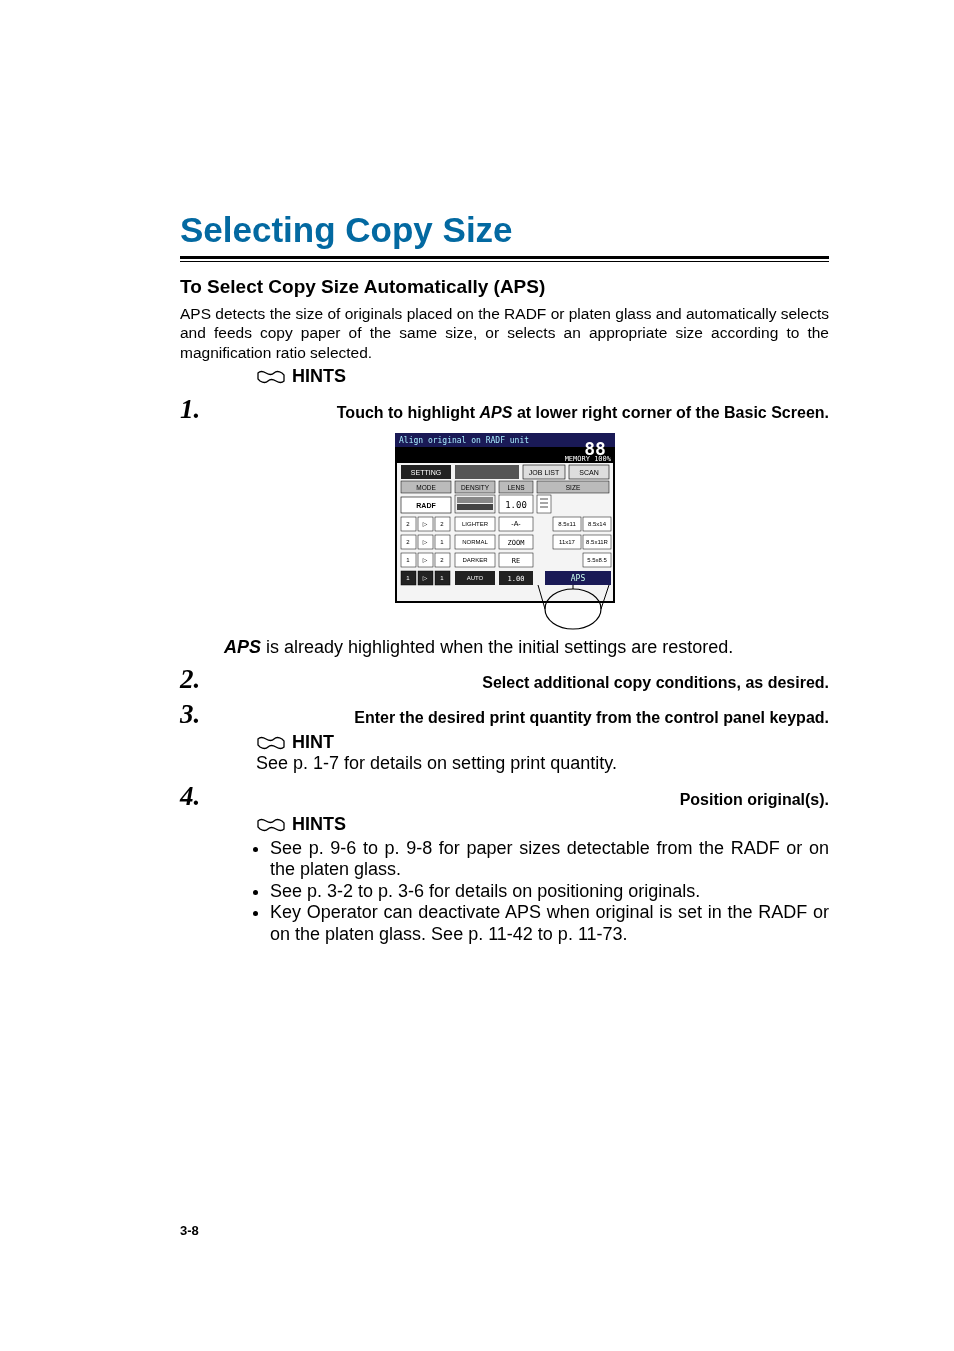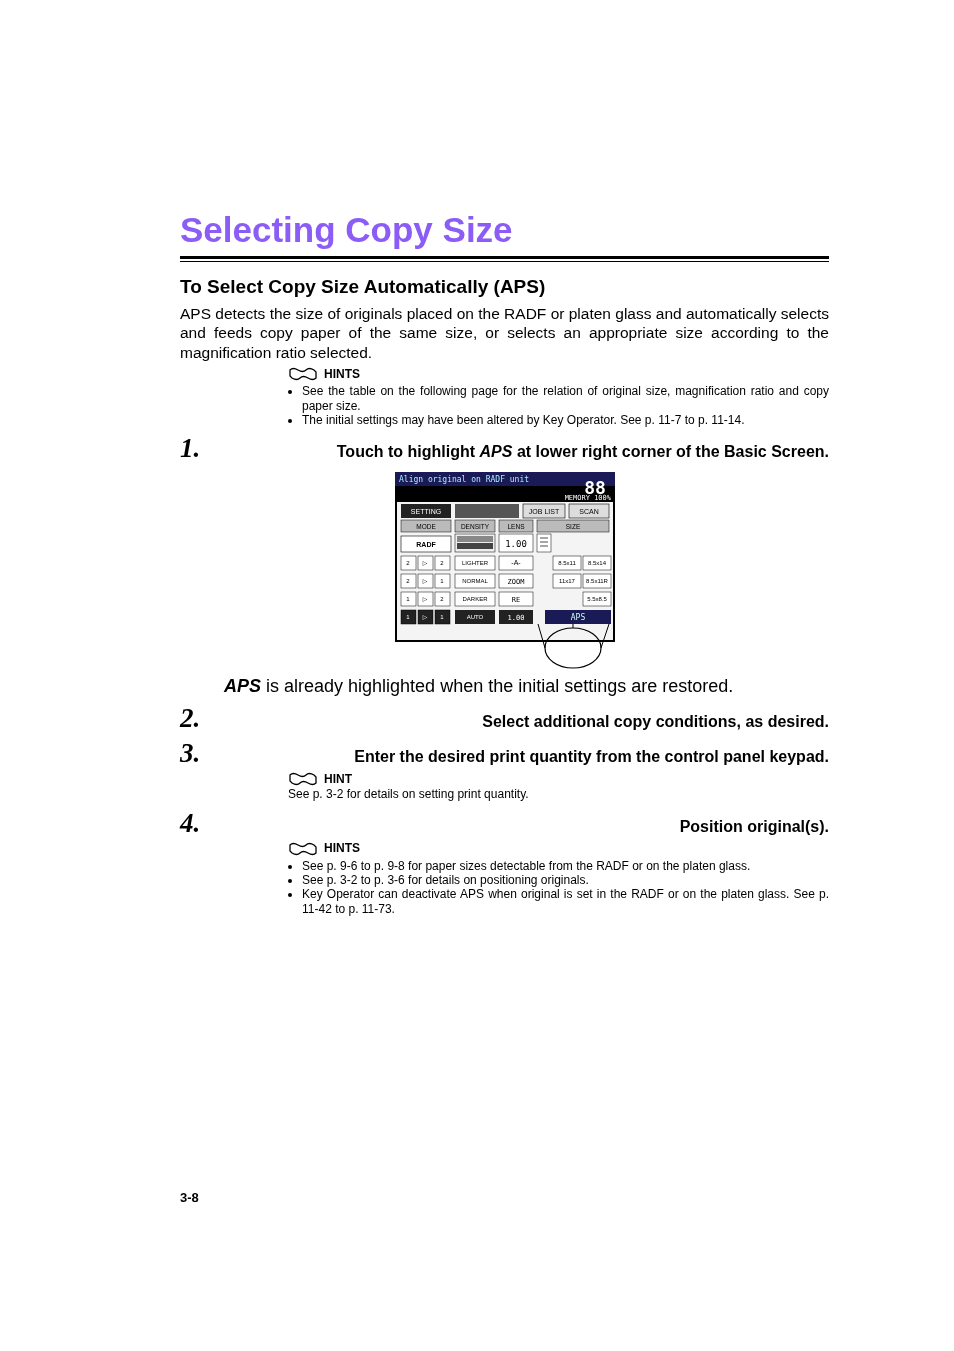--- a/index.html
+++ b/index.html
@@ -12,21 +12,21 @@
   .page {
     width: 954px;
     height: 1351px;
     box-sizing: border-box;
     padding: 210px 125px 0 180px;
     position: relative;
   }
   .h1 {
     font-size: 35px;
     font-weight: bold;
-    color: #8b5cf6;
+    color: #0369a1;
     margin-bottom: 6px;
     letter-spacing: 0px;
   }
   .h1-rule-thick {
     height: 3px;
     background: #000;
     margin-bottom: 2px;
   }
   .h1-rule-thin {
     height: 1px;
@@ -44,24 +44,24 @@
     font-weight: bold;
     margin-bottom: 6px;
   }
   .p {
     font-size: 15.5px;
     line-height: 1.25;
     text-align: justify;
     margin-bottom: 4px;
   }
   .hint-block {
-    margin-left: 108px;
+    margin-left: 76px;
     margin-top: 4px;
     margin-bottom: 6px;
-    font-size: 12px;
+    font-size: 18px;
     line-height: 1.2;
   }
   .hint-header {
     display: flex;
     align-items: center;
     gap: 6px;
     font-weight: bold;
   }
   .hint-icon-svg {
     width: 30px;
@@ -108,21 +108,21 @@
   .after-shot {
     font-size: 18px;
     margin-top: 4px;
     margin-left: 44px;
     margin-bottom: 2px;
   }
   .after-shot .bi { font-weight: bold; font-style: italic; }
   .page-num {
     position: absolute;
     left: 180px;
-    top: 1190px;
+    top: 1223px;
     font-size: 13px;
     font-weight: bold;
   }
 </style>
 </head>
 <body>
 
 <div class="page">
 
   <div class="h1">Selecting Copy Size</div>
@@ -133,24 +133,20 @@
   <div class="h2">To Select Copy Size Automatically (APS)</div>
   <div class="p">APS detects the size of originals placed on the RADF or platen glass and automatically selects and feeds copy paper of the same size, or selects an appropriate size according to the magnification ratio selected.</div>
 
   <div class="hint-block">
     <div class="hint-header">
       <svg class="hint-icon-svg" viewBox="0 0 30 16">
         <path d="M2 4 Q5 1 10 4 T18 4 T26 4 L28 6 L28 12 Q25 15 20 12 T12 12 T4 12 L2 10 Z" fill="none" stroke="#000" stroke-width="1.3"></path>
       </svg>
       <span>HINTS</span>
     </div>
-    <ul class="hint-list">
-      <li>See the table on the following page for the relation of original size, magnification ratio and copy paper size.</li>
-      <li>The initial settings may have been altered by Key Operator. See p. 11-7 to p. 11-14.</li>
-    </ul>
   </div>
 
   <div class="step-row">
     <div class="step-num">1.</div>
     <div class="step-body">
       <span class="step-text">
         <span>Touch to highlight </span><span class="ital">APS</span><span> at lower right corner of the Basic Screen.</span>
       </span>
     </div>
   </div>
@@ -286,21 +282,21 @@
     <div class="step-body"><span class="step-text">Enter the desired print quantity from the control panel keypad.</span></div>
   </div>
 
   <div class="hint-block">
     <div class="hint-header">
       <svg class="hint-icon-svg" viewBox="0 0 30 16">
         <path d="M2 4 Q5 1 10 4 T18 4 T26 4 L28 6 L28 12 Q25 15 20 12 T12 12 T4 12 L2 10 Z" fill="none" stroke="#000" stroke-width="1.3"></path>
       </svg>
       <span>HINT</span>
     </div>
-    <div>See p. 3-2 for details on setting print quantity.</div>
+    <div>See p. 1-7 for details on setting print quantity.</div>
   </div>
 
   <div class="step-row">
     <div class="step-num">4.</div>
     <div class="step-body"><span class="step-text">Position original(s).</span></div>
   </div>
 
   <div class="hint-block">
     <div class="hint-header">
       <svg class="hint-icon-svg" viewBox="0 0 30 16">

